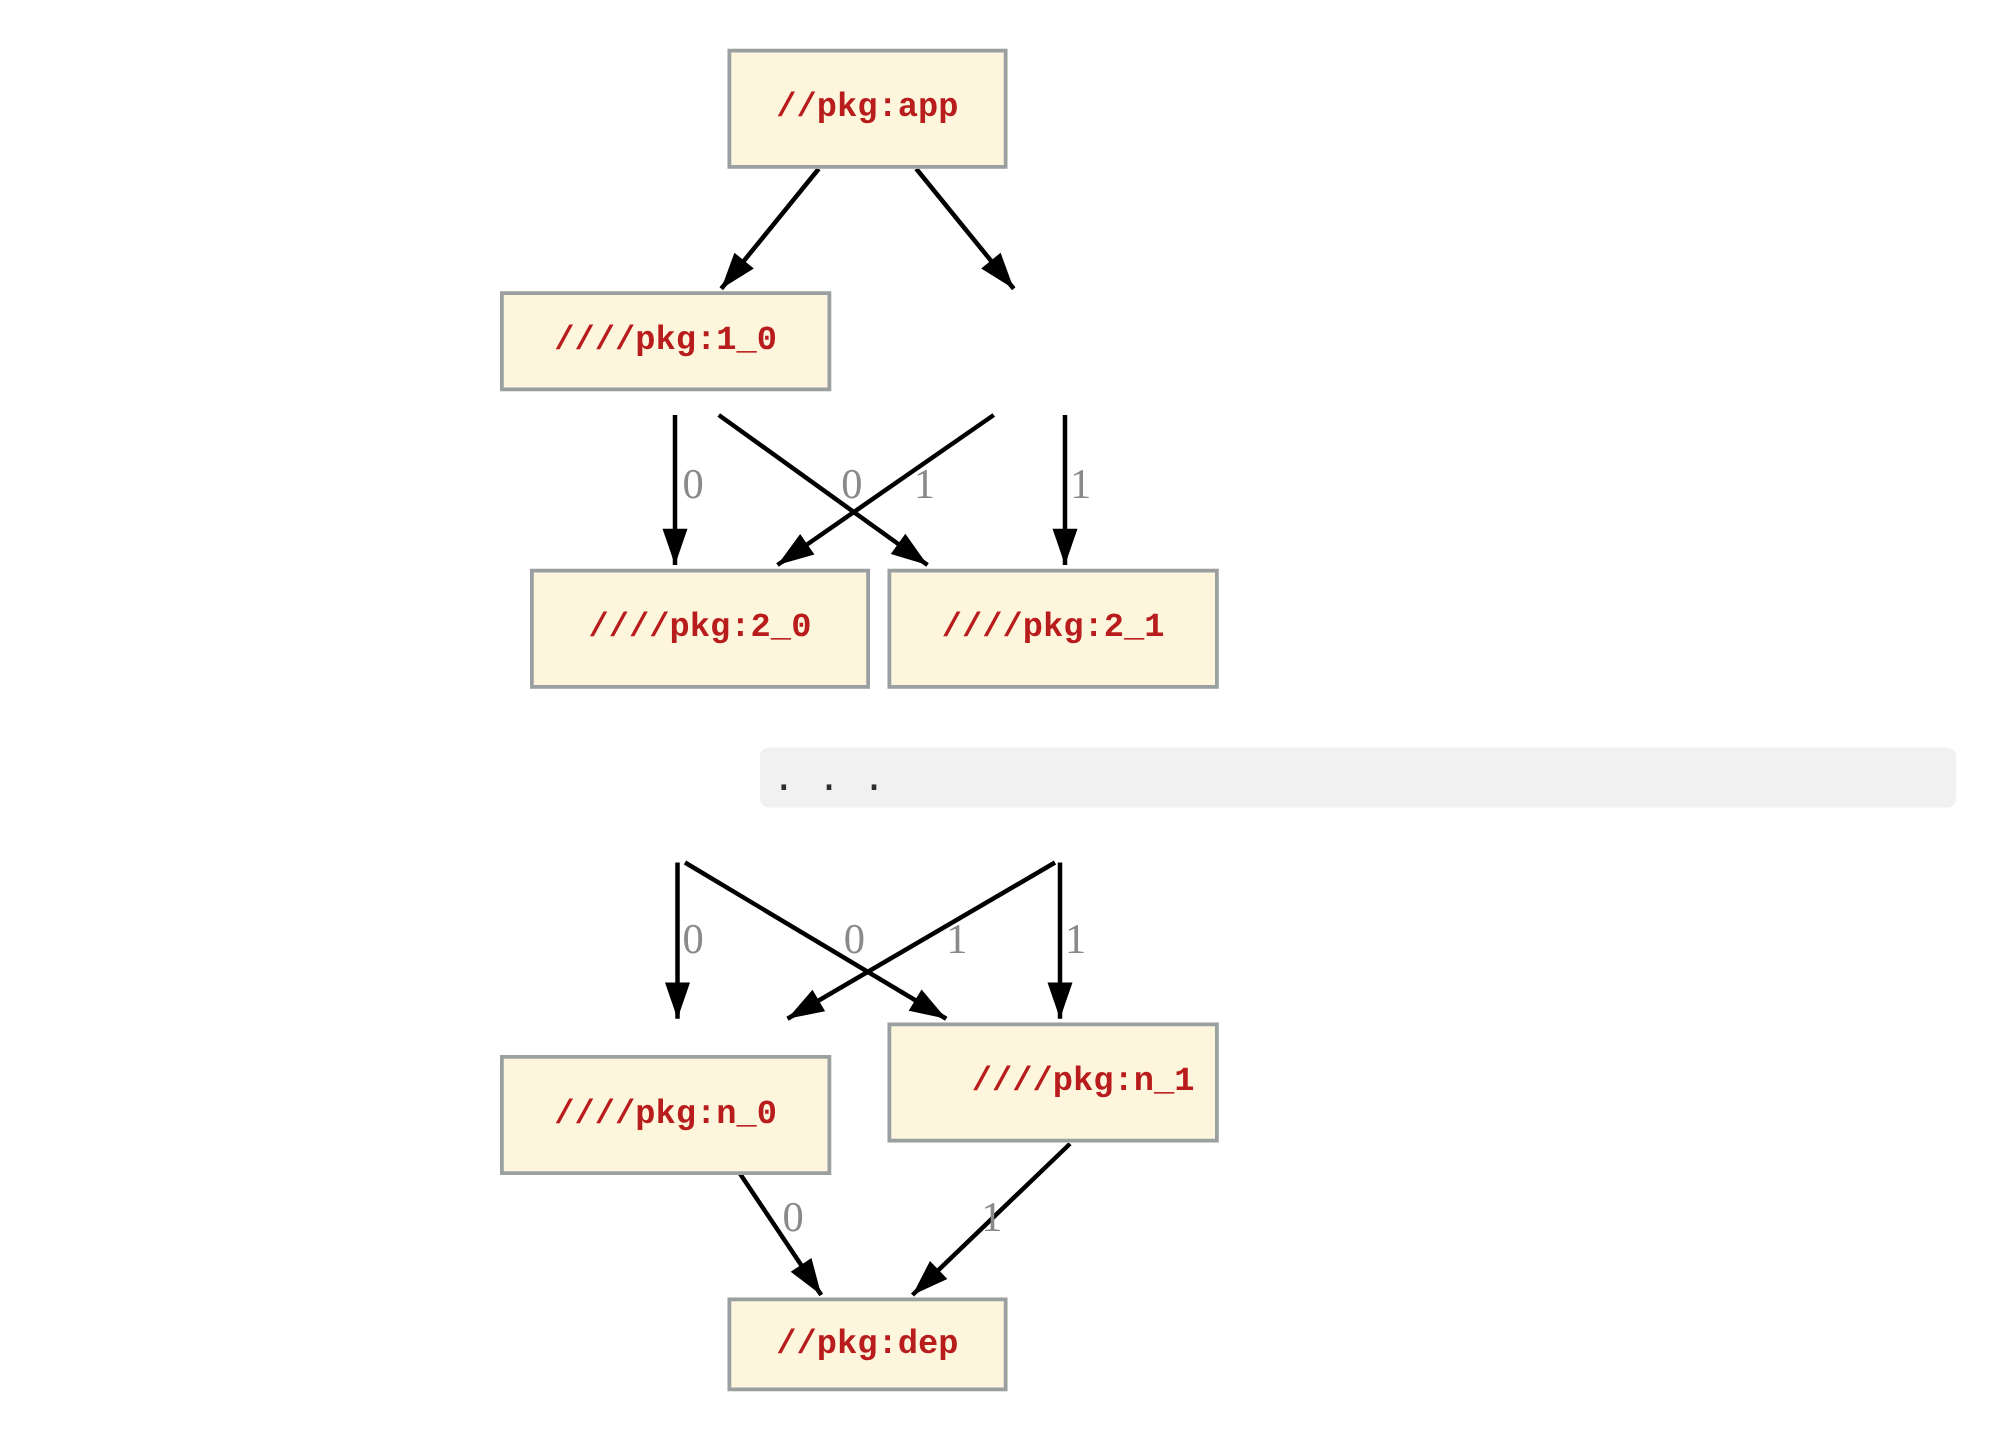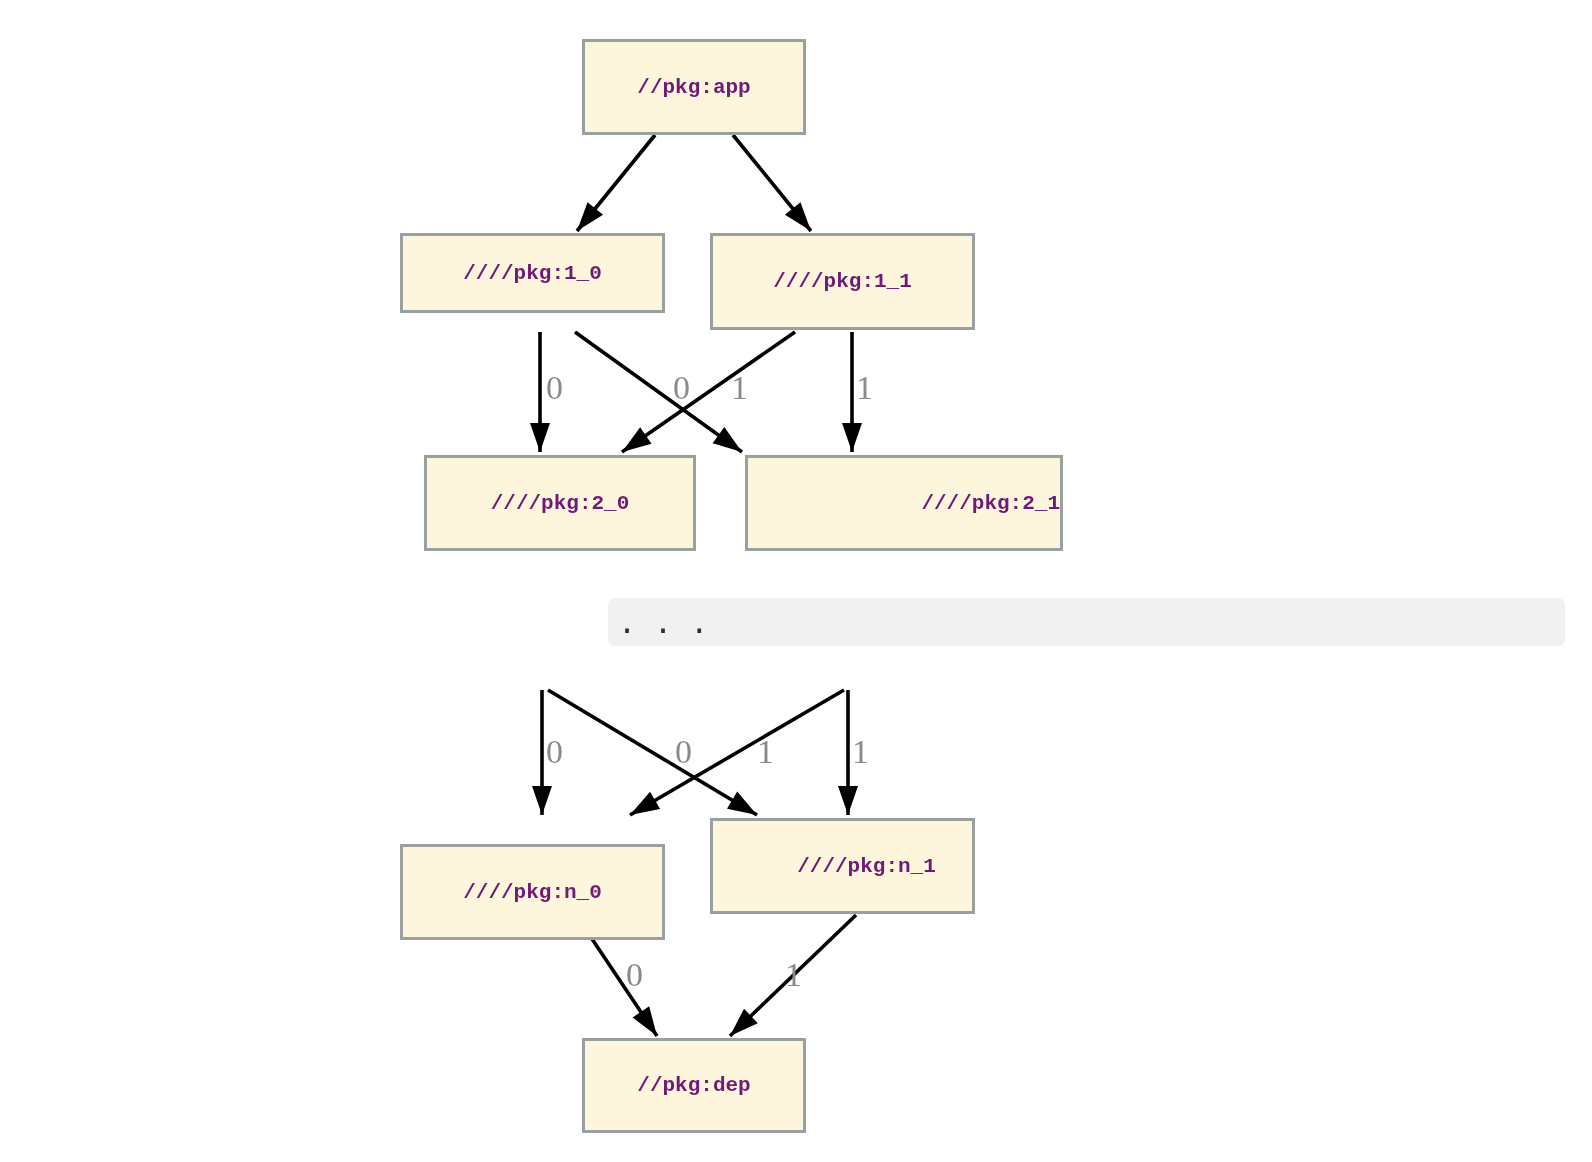--- a/index.html
+++ b/index.html
@@ -34,22 +34,22 @@
     position: absolute;
     background: var(--node-fill);
     border: 3px solid var(--node-border);
     display: flex;
     align-items: center;
     justify-content: center;
   }
   .node-label {
     font-family: "Liberation Mono", "DejaVu Sans Mono", monospace;
     font-weight: 700;
-    font-size: 21px;
-    color: #701a75;
+    font-size: 27px;
+    color: #b91c1c;
     white-space: pre;
   }
   .edge-label {
     position: absolute;
     font-family: "Liberation Serif", "DejaVu Serif", serif;
     font-size: 34px;
     line-height: 34px;
     color: var(--edge-label-color);
     white-space: pre;
   }
@@ -98,45 +98,42 @@
     </svg>
 
   <div class="node" style="left:582px; top:39px; width:224px; height:96px;">
     <span class="node-label">//pkg:app</span>
   </div>
 
   <div class="node" style="left:400px; top:233px; width:265px; height:80px;">
     <span class="node-label">////pkg:1_0</span>
   </div>
 
-  <div class="node" style="left:710px; top:233px; width:265px; height:97px;">
-    <span class="node-label">////pkg:1_1</span>
-  </div>
 
   <div class="node" style="left:424px; top:455px; width:272px; height:96px;">
     <span class="node-label">////pkg:2_0</span>
   </div>
 
-  <div class="node" style="left:745px; top:455px; width:318px; height:96px;justify-content:flex-end;">
+  <div class="node" style="left:710px; top:455px; width:265px; height:96px;">
     <span class="node-label">////pkg:2_1</span>
   </div>
 
   <div class="ellipsis-band">
     <span class="ellipsis-text">. . .</span>
   </div>
 
   <div class="node" style="left:400px; top:844px; width:265px; height:96px;">
     <span class="node-label">////pkg:n_0</span>
   </div>
 
   <div class="node" style="left:710px; top:818px; width:265px; height:96px;padding-left:48px;">
     <span class="node-label">////pkg:n_1</span>
   </div>
 
-  <div class="node" style="left:582px; top:1038px; width:224px; height:95px;">
+  <div class="node" style="left:582px; top:1038px; width:224px; height:75px;">
     <span class="node-label">//pkg:dep</span>
   </div>
 
 <span class="edge-label" style="left: 546px; top: 371px;">0</span>
     <span class="edge-label" style="left: 731px; top: 371px;">1</span>
     <span class="edge-label" style="left: 673px; top: 371px;">0</span>
     <span class="edge-label" style="left: 856px; top: 371px;">1</span>
     <span class="edge-label" style="left: 546px; top: 735px;">0</span>
     <span class="edge-label" style="left: 757px; top: 735px;">1</span>
     <span class="edge-label" style="left: 675px; top: 735px;">0</span>

